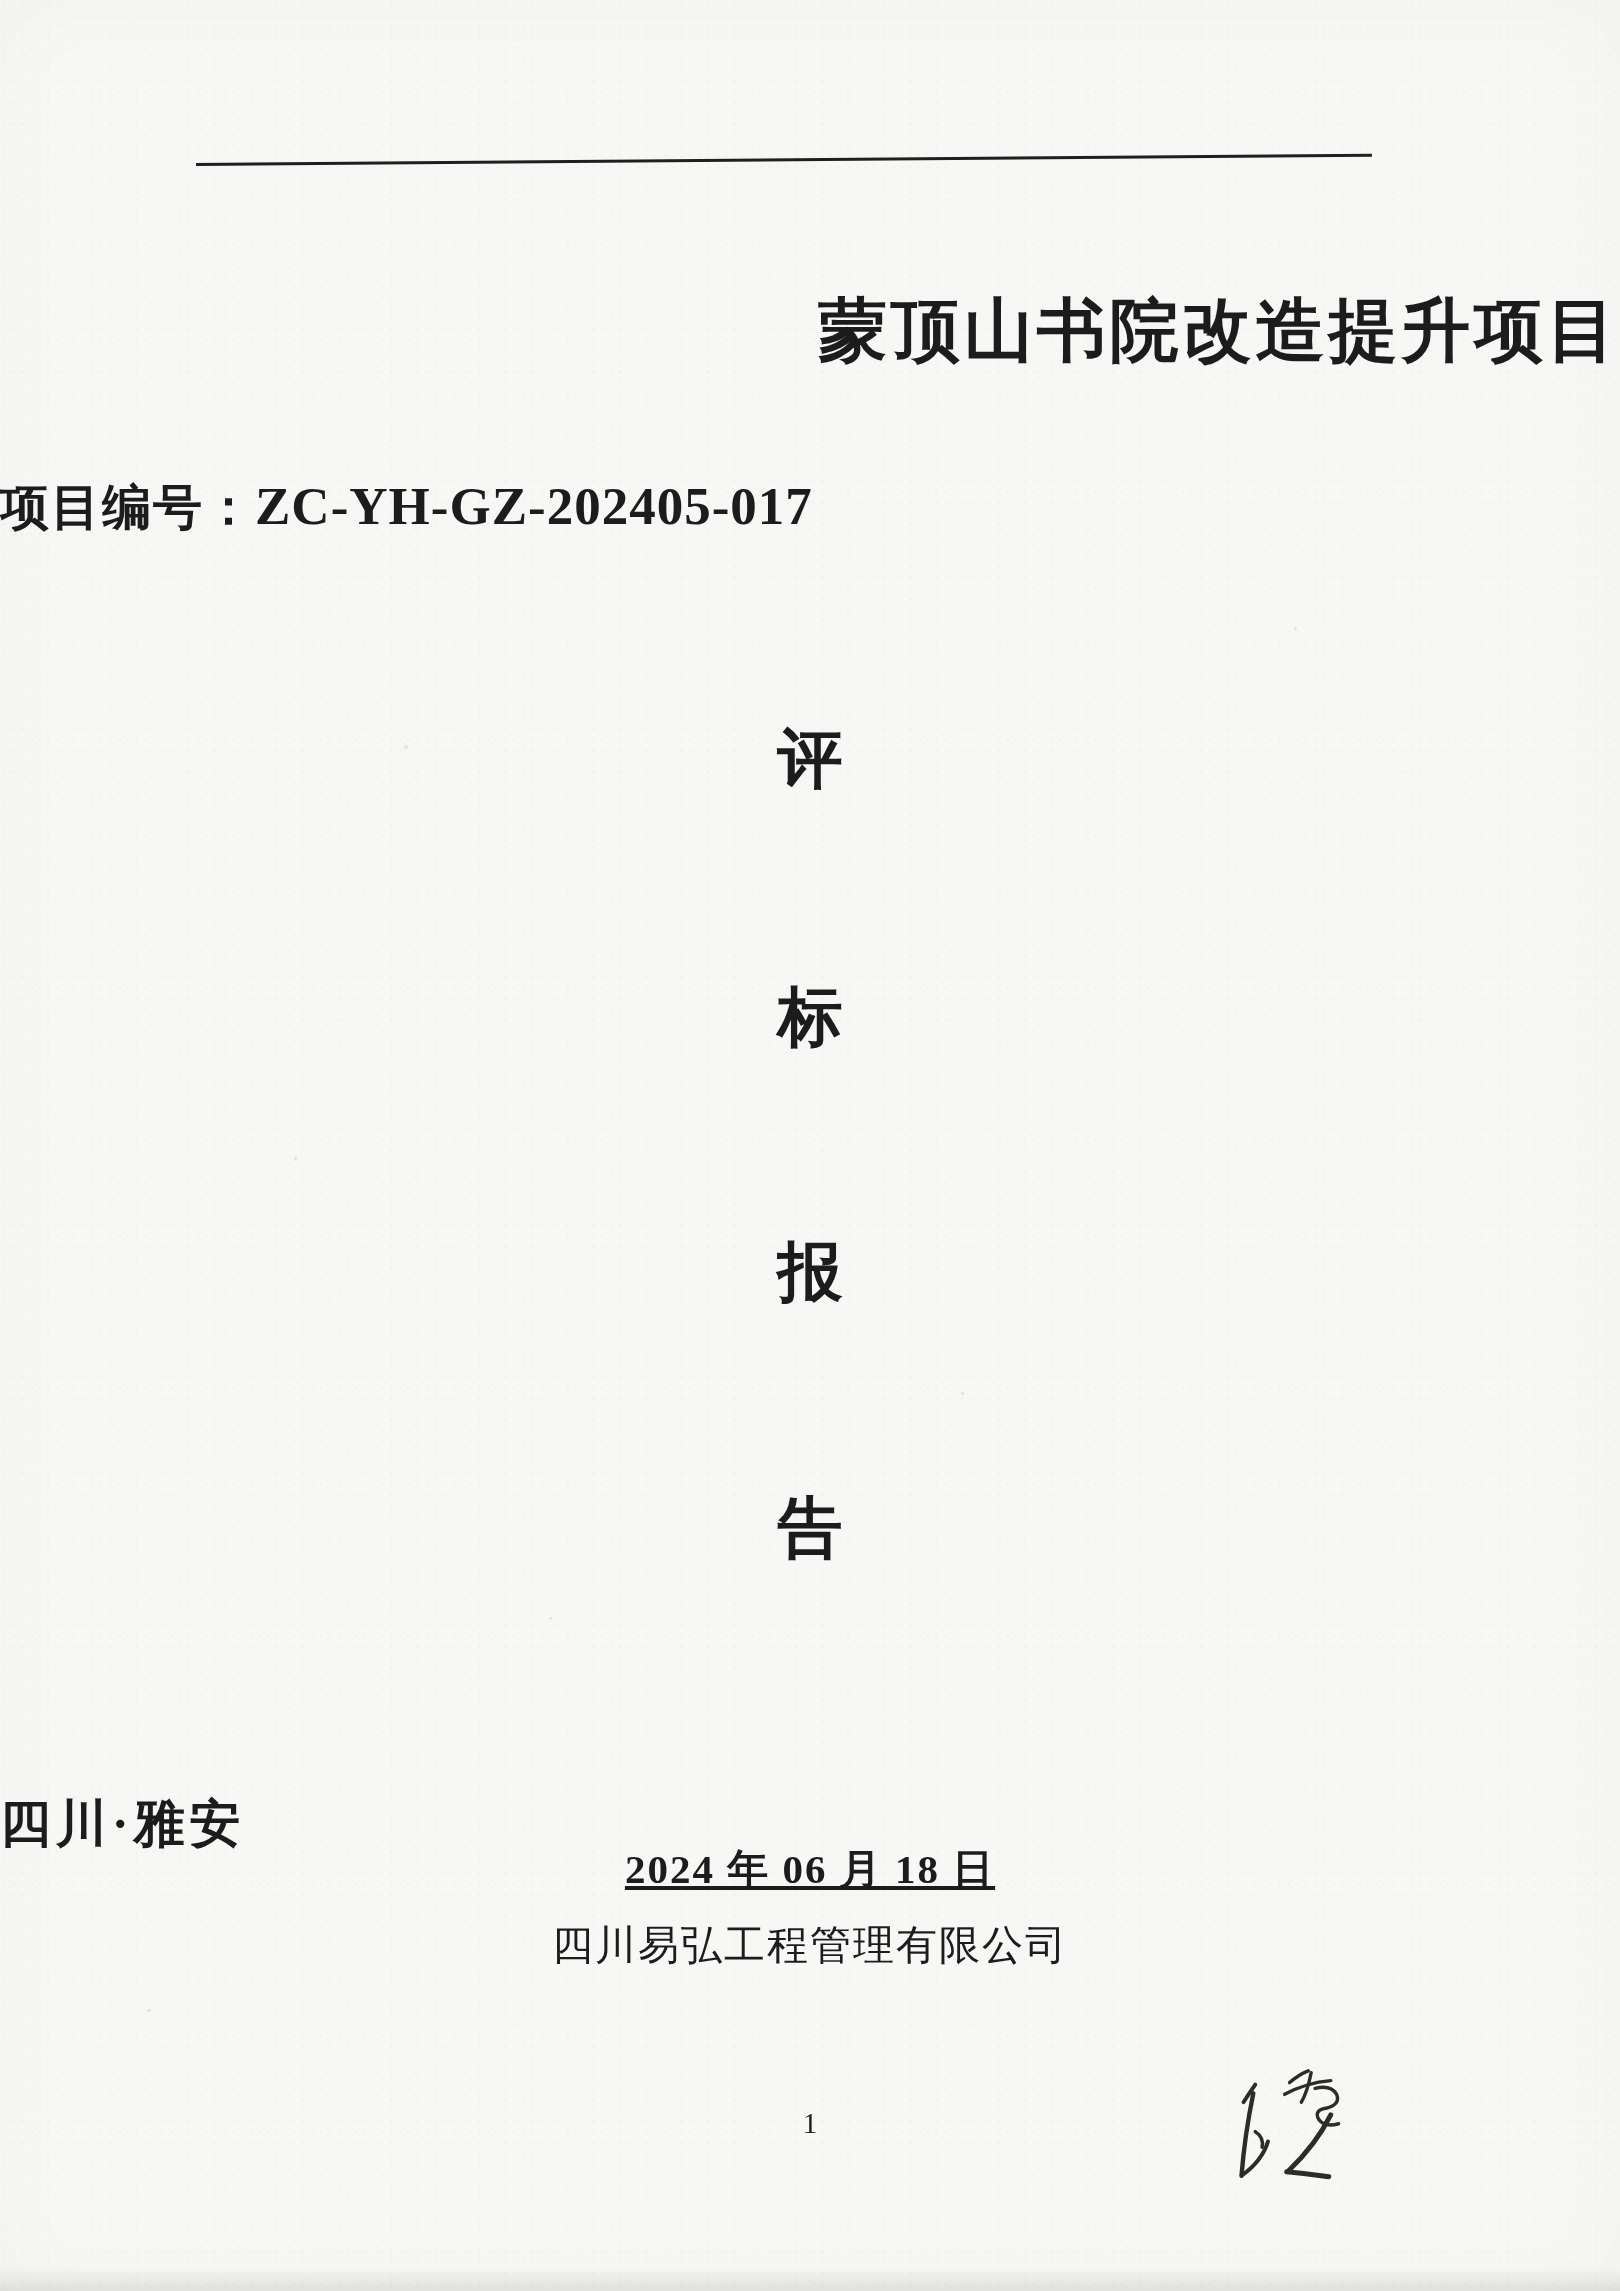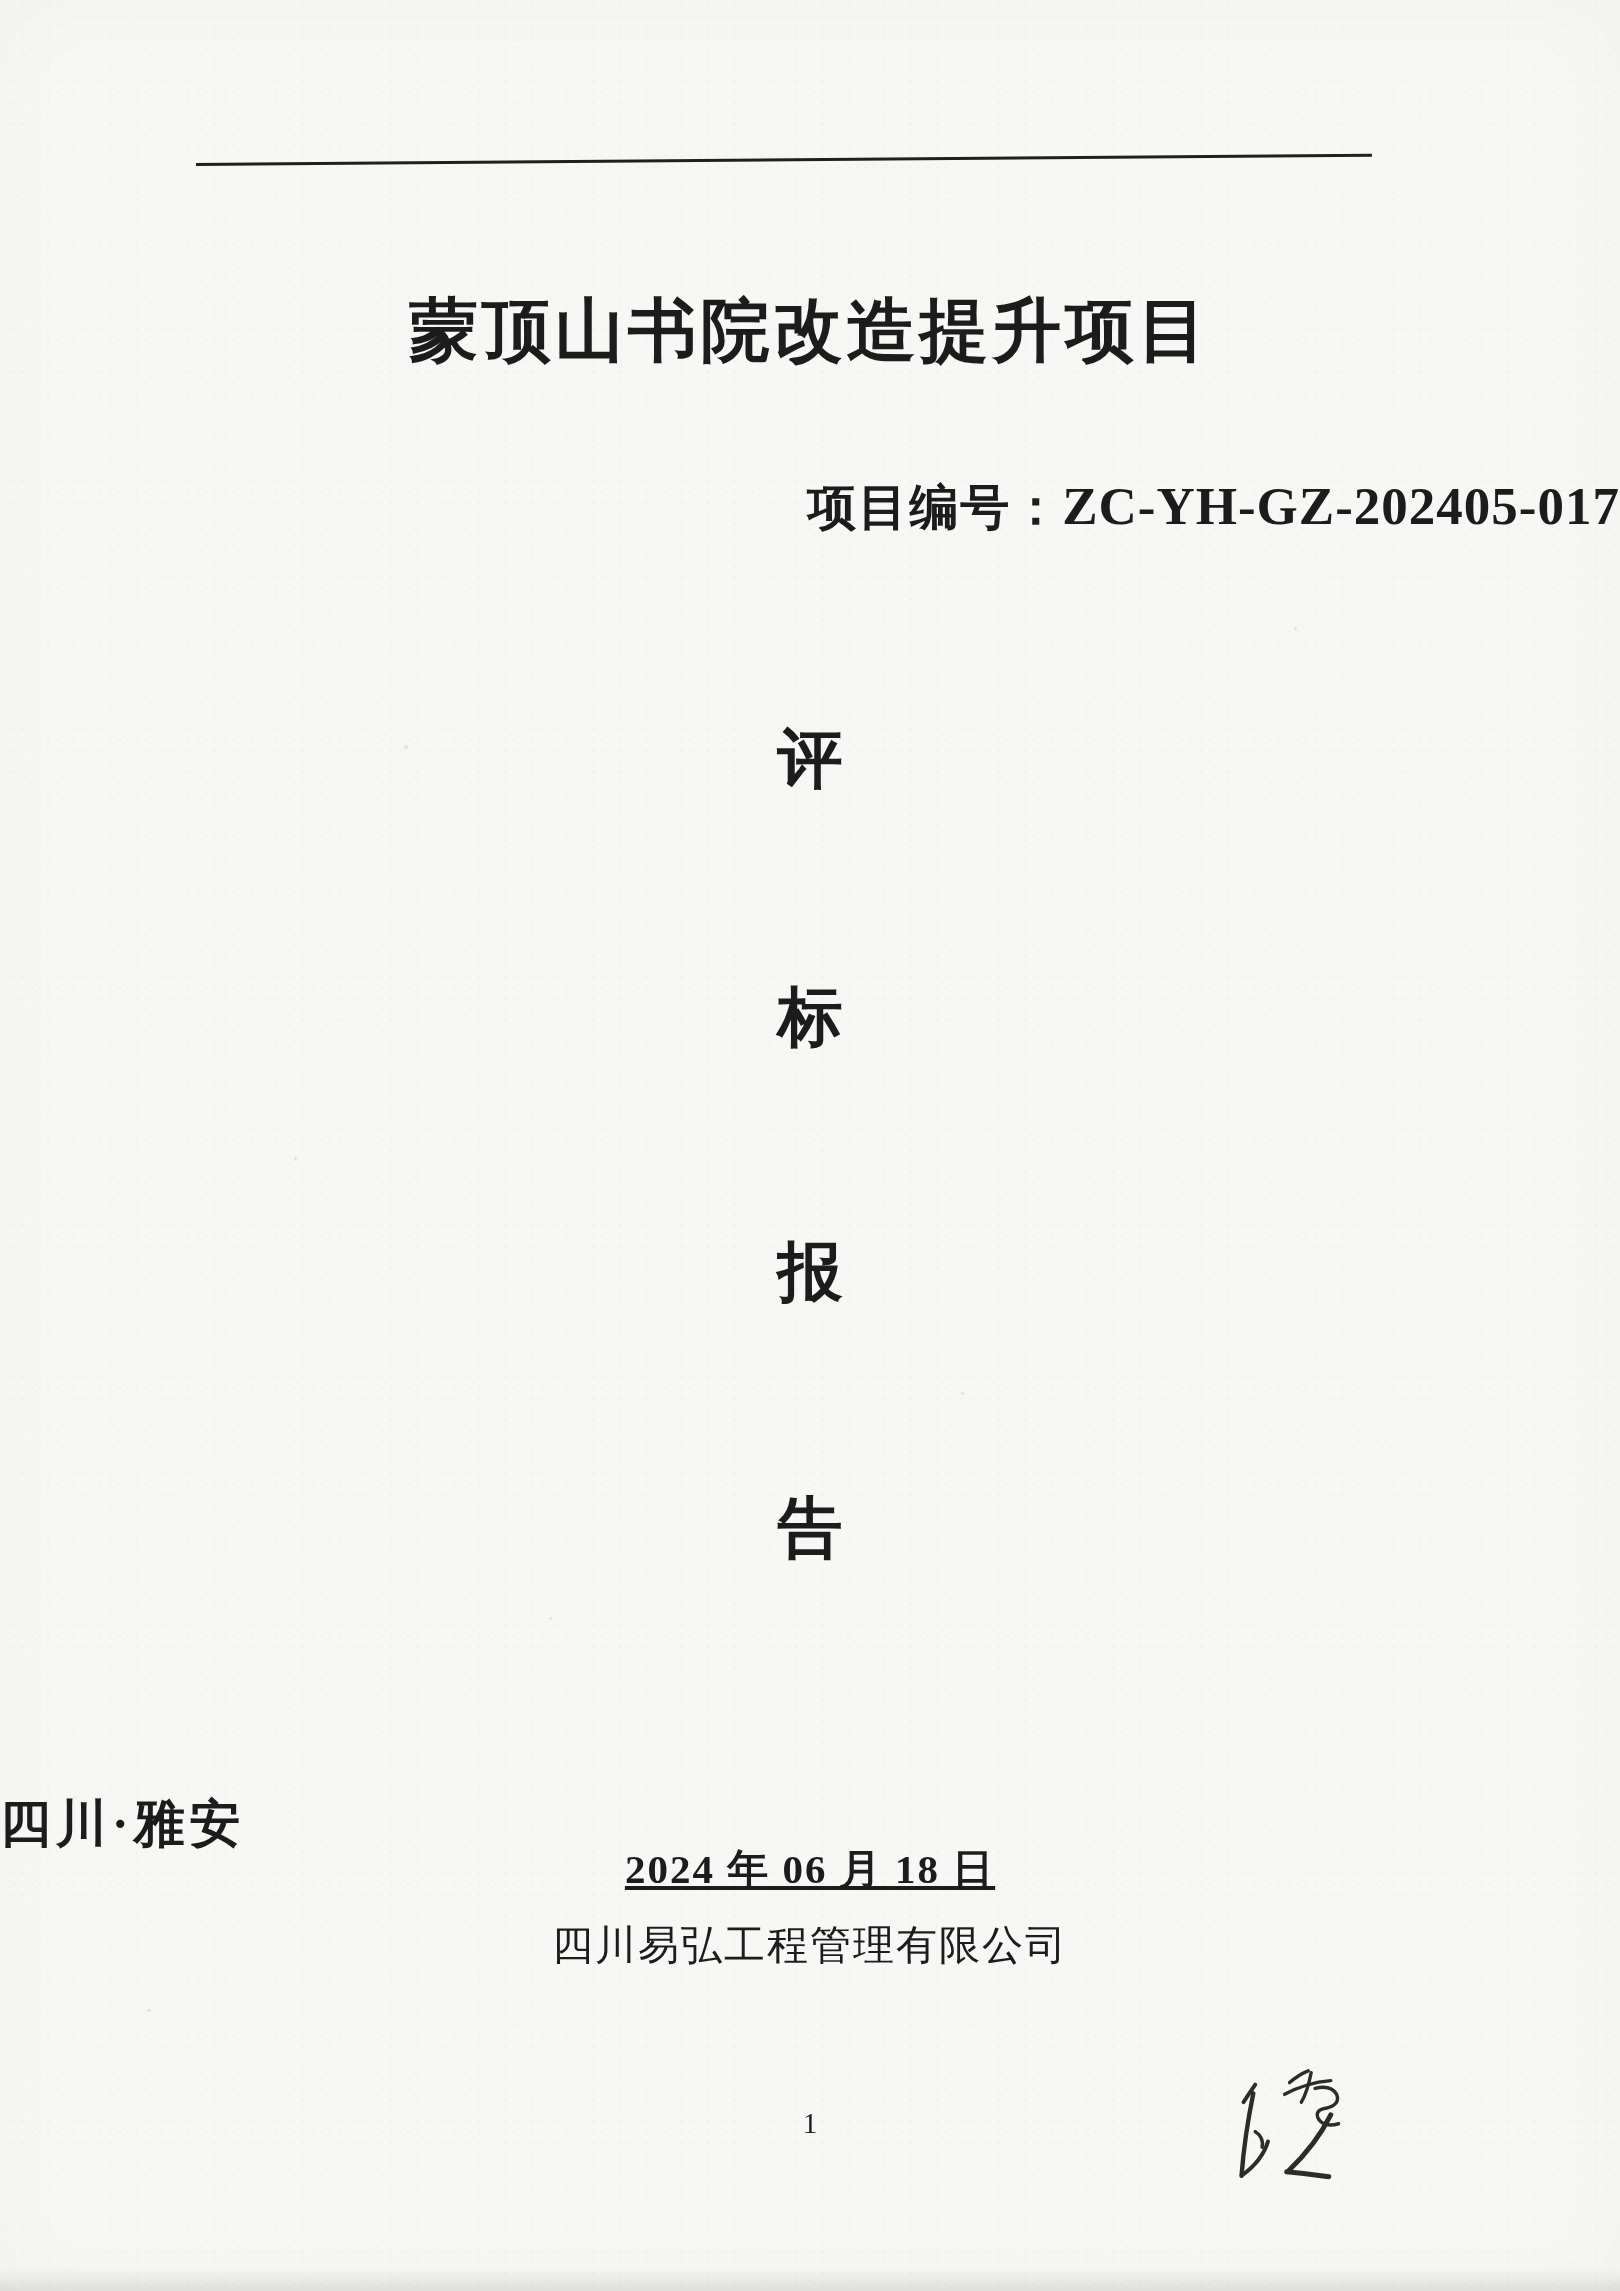--- a/index.html
+++ b/index.html
@@ -36,31 +36,31 @@
     width: 1176px;
     height: 2.5px;
     background: #1f1f1f;
     transform: rotate(-0.45deg);
     transform-origin: left center;
   }
   .doc-title {
     position: absolute;
     left: 0; right: 0;
     top: 297px;
-    text-align: center;
+    text-align: right;
     font-size: 69px;
     font-weight: bold;
     letter-spacing: 3.9px;
     line-height: 1;
   }
   .project-line {
     position: absolute;
     left: 0; right: 0;
     top: 480px;
-    text-align: right;
+    text-align: left;
     line-height: 1;
     white-space: nowrap;
   }
   .project-label {
     font-size: 49px;
     font-weight: bold;
     letter-spacing: 2px;
   }
   .project-code {
     font-size: 53px;

